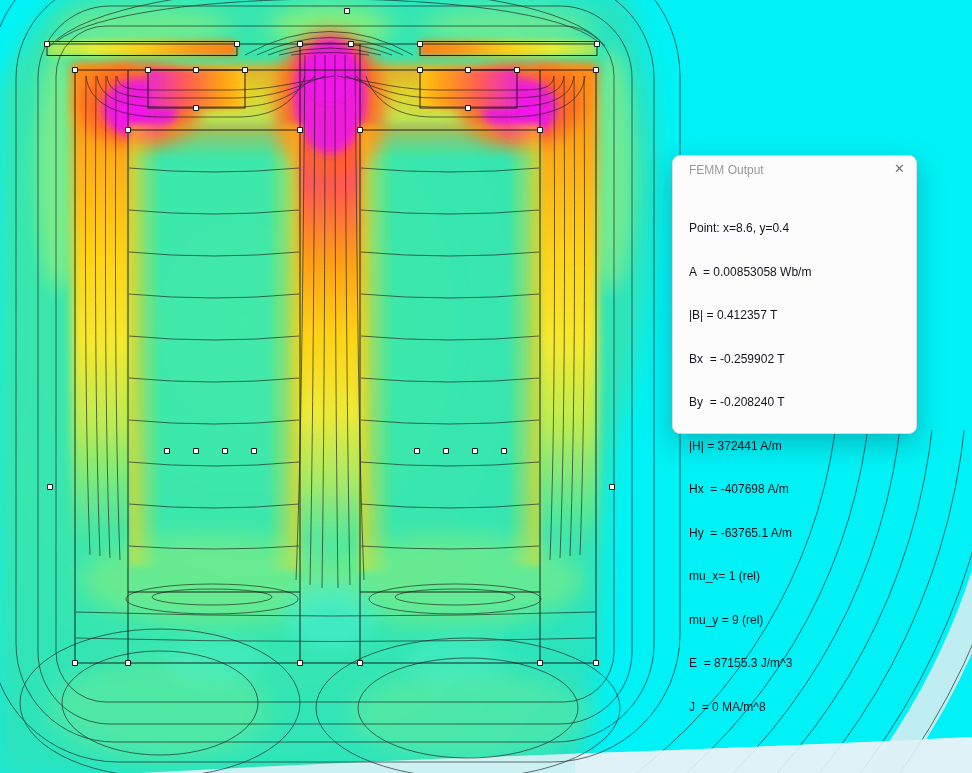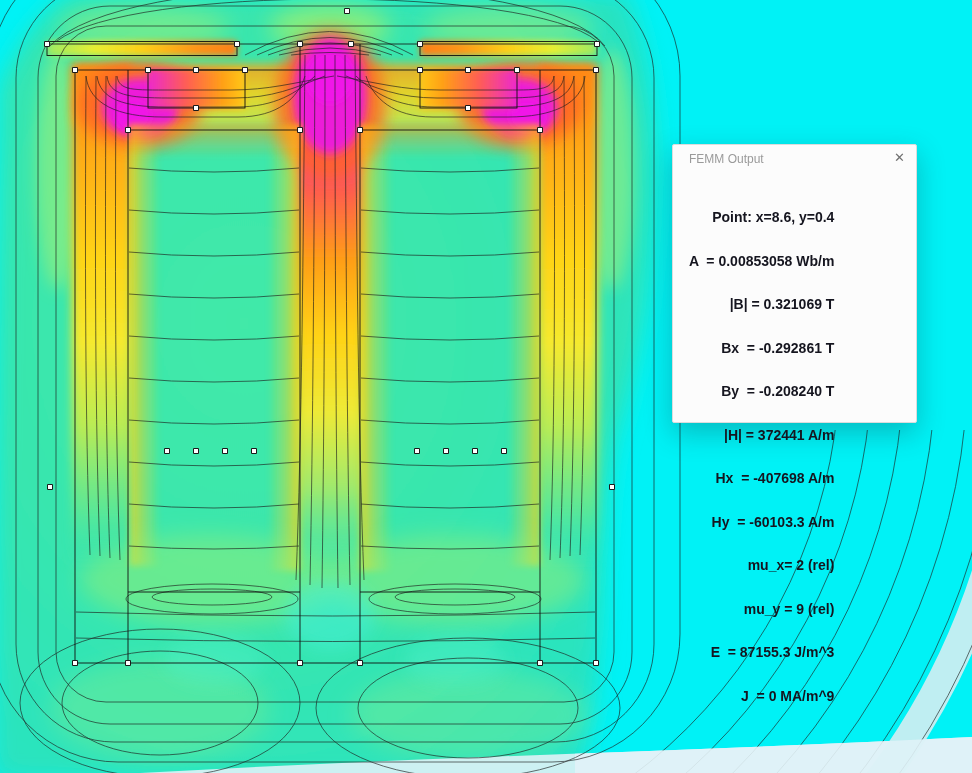--- a/index.html
+++ b/index.html
@@ -1,26 +1,26 @@
 <!DOCTYPE html>
 <html><head>
 <meta charset="utf-8">
 <style>
   html,body{margin:0;padding:0;width:972px;height:773px;overflow:hidden;
     background:#00f2f6;font-family:"Liberation Sans",sans-serif;}
   .stage{position:relative;width:972px;height:773px;}
   .stage > svg{position:absolute;left:0;top:0;}
-  .popup{position:absolute;left:672px;top:144px;width:243px;height:277px;
-    background:#fcfcfc;border:1px solid #dcdcdc;border-radius:2px;
-    box-shadow:0 10px 28px rgba(20,60,70,.30);text-align:right;}
+  .popup{position:absolute;left:672px;top:155px;width:243px;height:277px;
+    background:#fcfcfc;border:1px solid #dcdcdc;border-radius:8px;
+    box-shadow:0 10px 28px rgba(20,60,70,.30);}
   .popup-title{position:absolute;left:16px;top:7px;font-size:12px;color:#9a9a9a;}
   .popup-close{position:absolute;right:11px;top:5px;font-size:13px;color:#707070;
     cursor:pointer;line-height:16px;}
-  .popup-body{position:absolute;left:16px;top:36px;font-size:14px;
-    line-height:14.5px;color:#15151f;white-space:pre;font-weight:bold;}
+  .popup-body{position:absolute;left:16px;top:36px;font-size:12px;
+    line-height:14.5px;color:#15151f;white-space:pre;}
 </style>
 </head>
 <body>
 
 <div class="stage">
 
 <svg width="972" height="773" viewBox="0 0 972 773">
   <defs>
     <filter id="b3" x="-50%" y="-50%" width="200%" height="200%">
           <feGaussianBlur stdDeviation="3"></feGaussianBlur>
@@ -240,26 +240,26 @@
        M72.5,660.5h5v5h-5z M125.5,660.5h5v5h-5z M297.5,660.5h5v5h-5z M357.5,660.5h5v5h-5z
        M537.5,660.5h5v5h-5z M593.5,660.5h5v5h-5z"></path>
 </svg>
 
 <div class="popup">
   <div class="popup-title">FEMM Output</div>
   <div class="popup-close">✕</div>
   <div class="popup-body">
     <div>Point: x=8.6, y=0.4</div>
     <div>A  = 0.00853058 Wb/m</div>
-    <div>|B| = 0.321069 T</div>
-    <div>Bx  = -0.292861 T</div>
+    <div>|B| = 0.412357 T</div>
+    <div>Bx  = -0.259902 T</div>
     <div>By  = -0.208240 T</div>
     <div>|H| = 372441 A/m</div>
     <div>Hx  = -407698 A/m</div>
-    <div>Hy  = -60103.3 A/m</div>
-    <div>mu_x= 2 (rel)</div>
+    <div>Hy  = -63765.1 A/m</div>
+    <div>mu_x= 1 (rel)</div>
     <div>mu_y = 9 (rel)</div>
     <div>E  = 87155.3 J/m^3</div>
-    <div>J  = 0 MA/m^9</div>
+    <div>J  = 0 MA/m^8</div>
   </div>
 </div>
 
 </div>
 
 </body></html>

